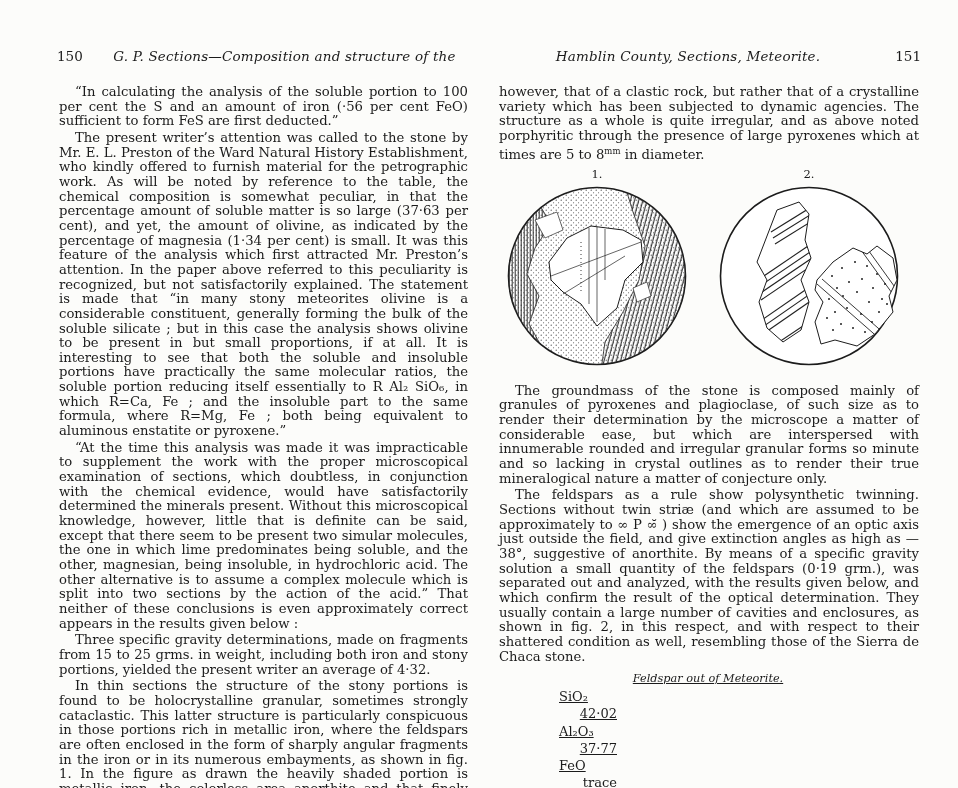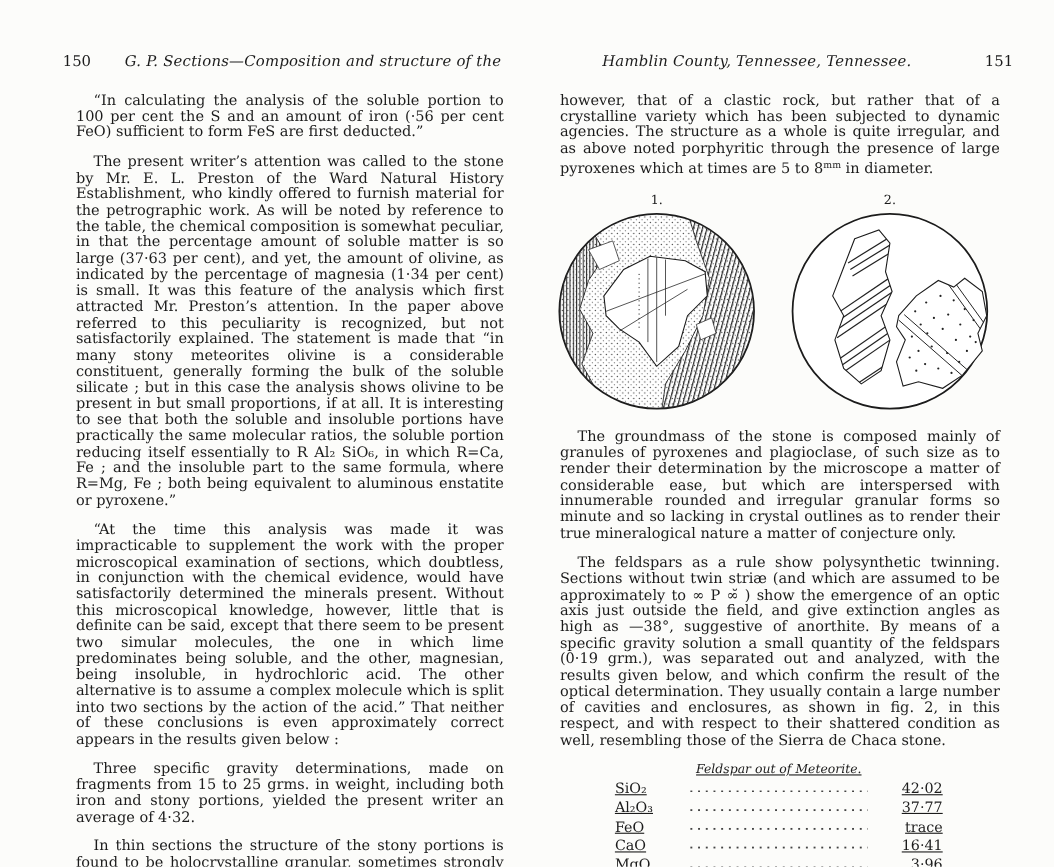--- a/index.html
+++ b/index.html
@@ -10,31 +10,31 @@
   }
   .spread{position:relative;width:862px;height:788px;}
   .page{position:absolute;top:48px;}
   .page.left{left:57px;width:413px;}
   .page.right{left:497px;width:424px;}
   .runhead{display:flex;align-items:baseline;font-size:13.5px;margin-bottom:21px;}
   .runhead .pgnum{width:42px;}
   .page.right .runhead .pgnum{text-align:right;}
   .runhead .rtitle{flex:1;text-align:center;font-style:italic;letter-spacing:.2px;}
   .col p{
-    margin:12px;text-indent:16px;text-align:justify;
+    margin:2px;text-indent:16px;text-align:justify;
     font-size:13.2px;line-height:14.65px;
   }
   .col p.noindent{text-indent:0;}
   .sup{font-size:8.5px;vertical-align:4.5px;}
   .figs{display:flex;gap:28px;padding-left:8px;margin:5px 0 12px;}
   .figs figure{margin:0;text-align:center;}
   .figs figcaption{font-size:11.5px;margin:0 0 3px;}
   .anal-table{width:298px;margin:8px 0 0 62px;font-size:13px;text-decoration:underline;}
   .t-caption{font-style:italic;font-size:11.3px;text-align:center;margin-bottom:3px;}
-  .t-row{display:flex;align-items:flex-start;line-height:17.2px;}
+  .t-row{display:flex;align-items:flex-start;line-height:17.2px;flex-direction:column;}
   .t-formula{width:56px;white-space:nowrap;}
   .t-leaders{
     flex:1;height:5px;margin:0 10px;align-self:center;
     background-image:radial-gradient(circle,#444 .9px,transparent 1.1px);
     background-size:7px 5px;background-repeat:repeat-x;background-position:0 1.5px;
   }
   .t-value{width:58px;text-align:right;white-space:nowrap;}
 </style>
 </head>
 <body>
@@ -50,21 +50,21 @@
       <p>“In calculating the analysis of the soluble portion to 100 per cent the S and an amount of iron (·56 per cent FeO) sufficient to form FeS are first deducted.”</p>
       <p>The present writer’s attention was called to the stone by Mr. E. L. Preston of the Ward Natural History Establishment, who kindly offered to furnish material for the petrographic work.  As will be noted by reference to the table, the chemical composition is somewhat peculiar, in that the percentage amount of soluble matter is so large (37·63 per cent), and yet, the amount of olivine, as indicated by the percentage of magnesia (1·34 per cent) is small.  It was this feature of the analysis which first attracted Mr. Preston’s attention.  In the paper above referred to this peculiarity is recognized, but not satisfactorily explained.  The statement is made that “in many stony meteorites olivine is a considerable constituent, generally forming the bulk of the soluble silicate ; but in this case the analysis shows olivine to be present in but small proportions, if at all.  It is interesting to see that both the soluble and insoluble portions have practically the same molecular ratios, the soluble portion reducing itself essentially to R Al₂ SiO₆, in which R=Ca, Fe ; and the insoluble part to the same formula, where R=Mg, Fe ; both being equivalent to aluminous enstatite or pyroxene.”</p>
       <p>“At the time this analysis was made it was impracticable to supplement the work with the proper microscopical examination of sections, which doubtless, in conjunction with the chemical evidence, would have satisfactorily determined the minerals present.  Without this microscopical knowledge, however, little that is definite can be said, except that there seem to be present two simular molecules, the one in which lime predominates being soluble, and the other, magnesian, being insoluble, in hydrochloric acid.  The other alternative is to assume a complex molecule which is split into two sections by the action of the acid.”  That neither of these conclusions is even approximately correct appears in the results given below :</p>
       <p>Three specific gravity determinations, made on fragments from 15 to 25 grms. in weight, including both iron and stony portions, yielded the present writer an average of 4·32.</p>
       <p>In thin sections the structure of the stony portions is found to be holocrystalline granular, sometimes strongly cataclastic. This latter structure is particularly conspicuous in those portions rich in metallic iron, where the feldspars are often enclosed in the form of sharply angular fragments in the iron or in its numerous embayments, as shown in fig. 1.  In the figure as drawn the heavily shaded portion is metallic iron, the colorless area anorthite and that finely dotted and granular silicates too badly stained to be drawn in outline.  The appearance is not,</p>
     </div>
   </section>
 
   <section class="page right">
     <div class="runhead">
-      <span class="rtitle">Hamblin County, Tennessee, Tennessee.</span>
+      <span class="rtitle">Hamblin County, Sections, Meteorite.</span>
       <span class="pgnum">151</span>
     </div>
     <div class="col">
       <p class="noindent"><span>however, that of a clastic rock, but rather that of a crystalline variety which has been subjected to dynamic agencies. The structure as a whole is quite irregular, and as above noted porphyritic through the presence of large pyroxenes which at times are 5 to 8</span><span class="sup">mm</span><span> in diameter.</span></p>
 
       <div class="figs">
         <figure>
           <figcaption>1.</figcaption>
           <svg width="184" height="184" viewBox="0 0 184 184">
             <defs>

